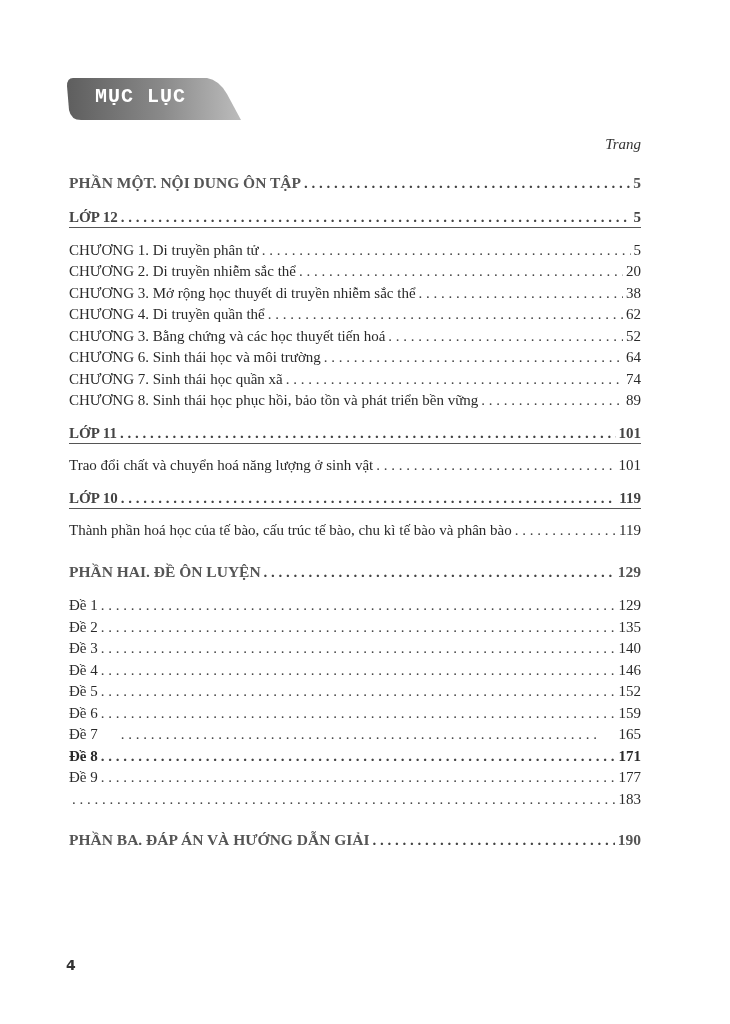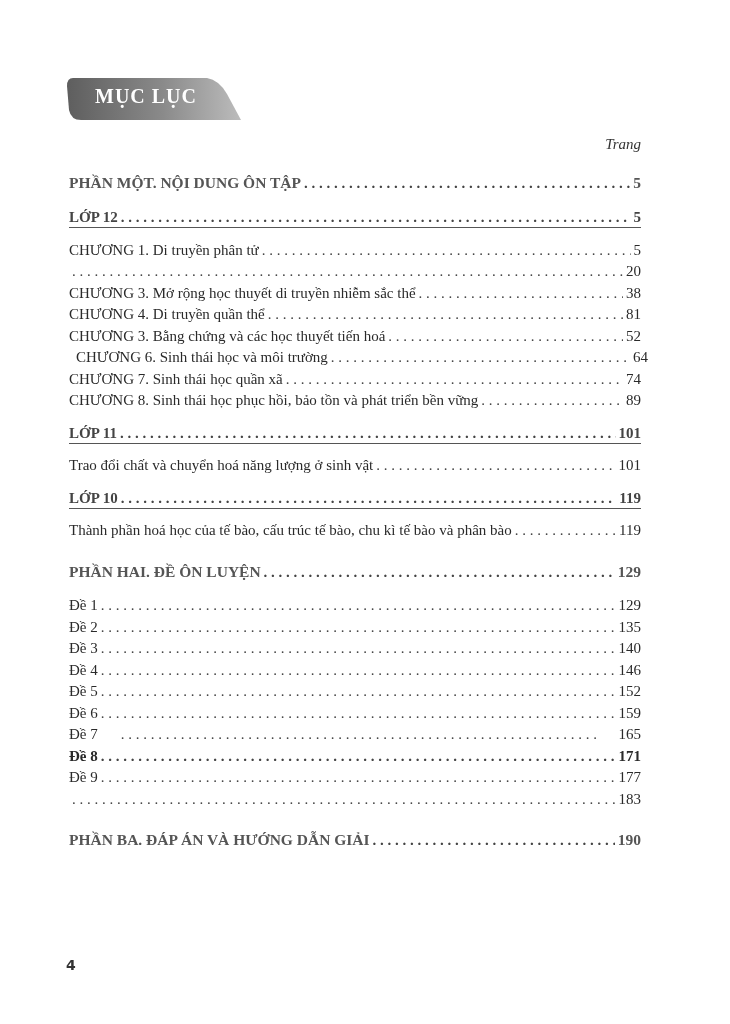--- a/index.html
+++ b/index.html
@@ -8,21 +8,21 @@
     position: relative; overflow: hidden;
     font-family: "Liberation Serif", "DejaVu Serif", serif;
     color: #2a2a2a;
   }
   .banner {
     position: absolute; left: 67px; top: 78px; width: 175px; height: 42px;
   }
   .banner svg { position: absolute; left: 0; top: 0; }
   .banner-text {
     position: absolute; left: 28px; top: 7px;
-    font-family: Liberation Serif, serif; font-weight: bold;
+    font-family: Liberation Mono, monospace; font-weight: bold;
     font-size: 20px; color: #ffffff; letter-spacing: 1px;
   }
   .trang {
     position: absolute; left: 560px; width: 81px; top: 136px;
     text-align: right; font-style: italic; font-size: 15px; color: #333;
   }
   .toc { position: absolute; left: 69px; width: 572px; top: 0; }
   .row {
     position: absolute; left: 0; width: 572px;
     display: flex; align-items: baseline; white-space: nowrap;
@@ -75,39 +75,40 @@
       <span class="label">LỚP 12</span>
       <span class="dots"></span>
       <span class="page">5</span>
     </div>
     <div class="row entry" style="top: 241px;">
       <span class="label">CHƯƠNG 1. Di truyền phân tử</span>
       <span class="dots"></span>
       <span class="page">5</span>
     </div>
     <div class="row entry" style="top: 262px;">
+      <span class="label">CHƯƠNG 2. Di truyền nhiễm sắc thể</span>
       <span class="dots"></span>
       <span class="page">20</span>
     </div>
     <div class="row entry" style="top: 284px;">
       <span class="label">CHƯƠNG 3. Mở rộng học thuyết di truyền nhiễm sắc thể</span>
       <span class="dots"></span>
       <span class="page">38</span>
     </div>
     <div class="row entry" style="top: 305px;">
       <span class="label">CHƯƠNG 4. Di truyền quần thể</span>
       <span class="dots"></span>
-      <span class="page">81</span>
+      <span class="page">62</span>
     </div>
     <div class="row entry" style="top: 327px;">
       <span class="label">CHƯƠNG 3. Bằng chứng và các học thuyết tiến hoá</span>
       <span class="dots"></span>
       <span class="page">52</span>
     </div>
-    <div class="row entry" style="top: 348px; margin-left: 7px;">
+    <div class="row entry" style="top: 348px;">
       <span class="label">CHƯƠNG 6. Sinh thái học và môi trường</span>
       <span class="dots"></span>
       <span class="page">64</span>
     </div>
     <div class="row entry" style="top: 370px;">
       <span class="label">CHƯƠNG 7. Sinh thái học quần xã</span>
       <span class="dots"></span>
       <span class="page">74</span>
     </div>
     <div class="row entry" style="top: 391px;">

